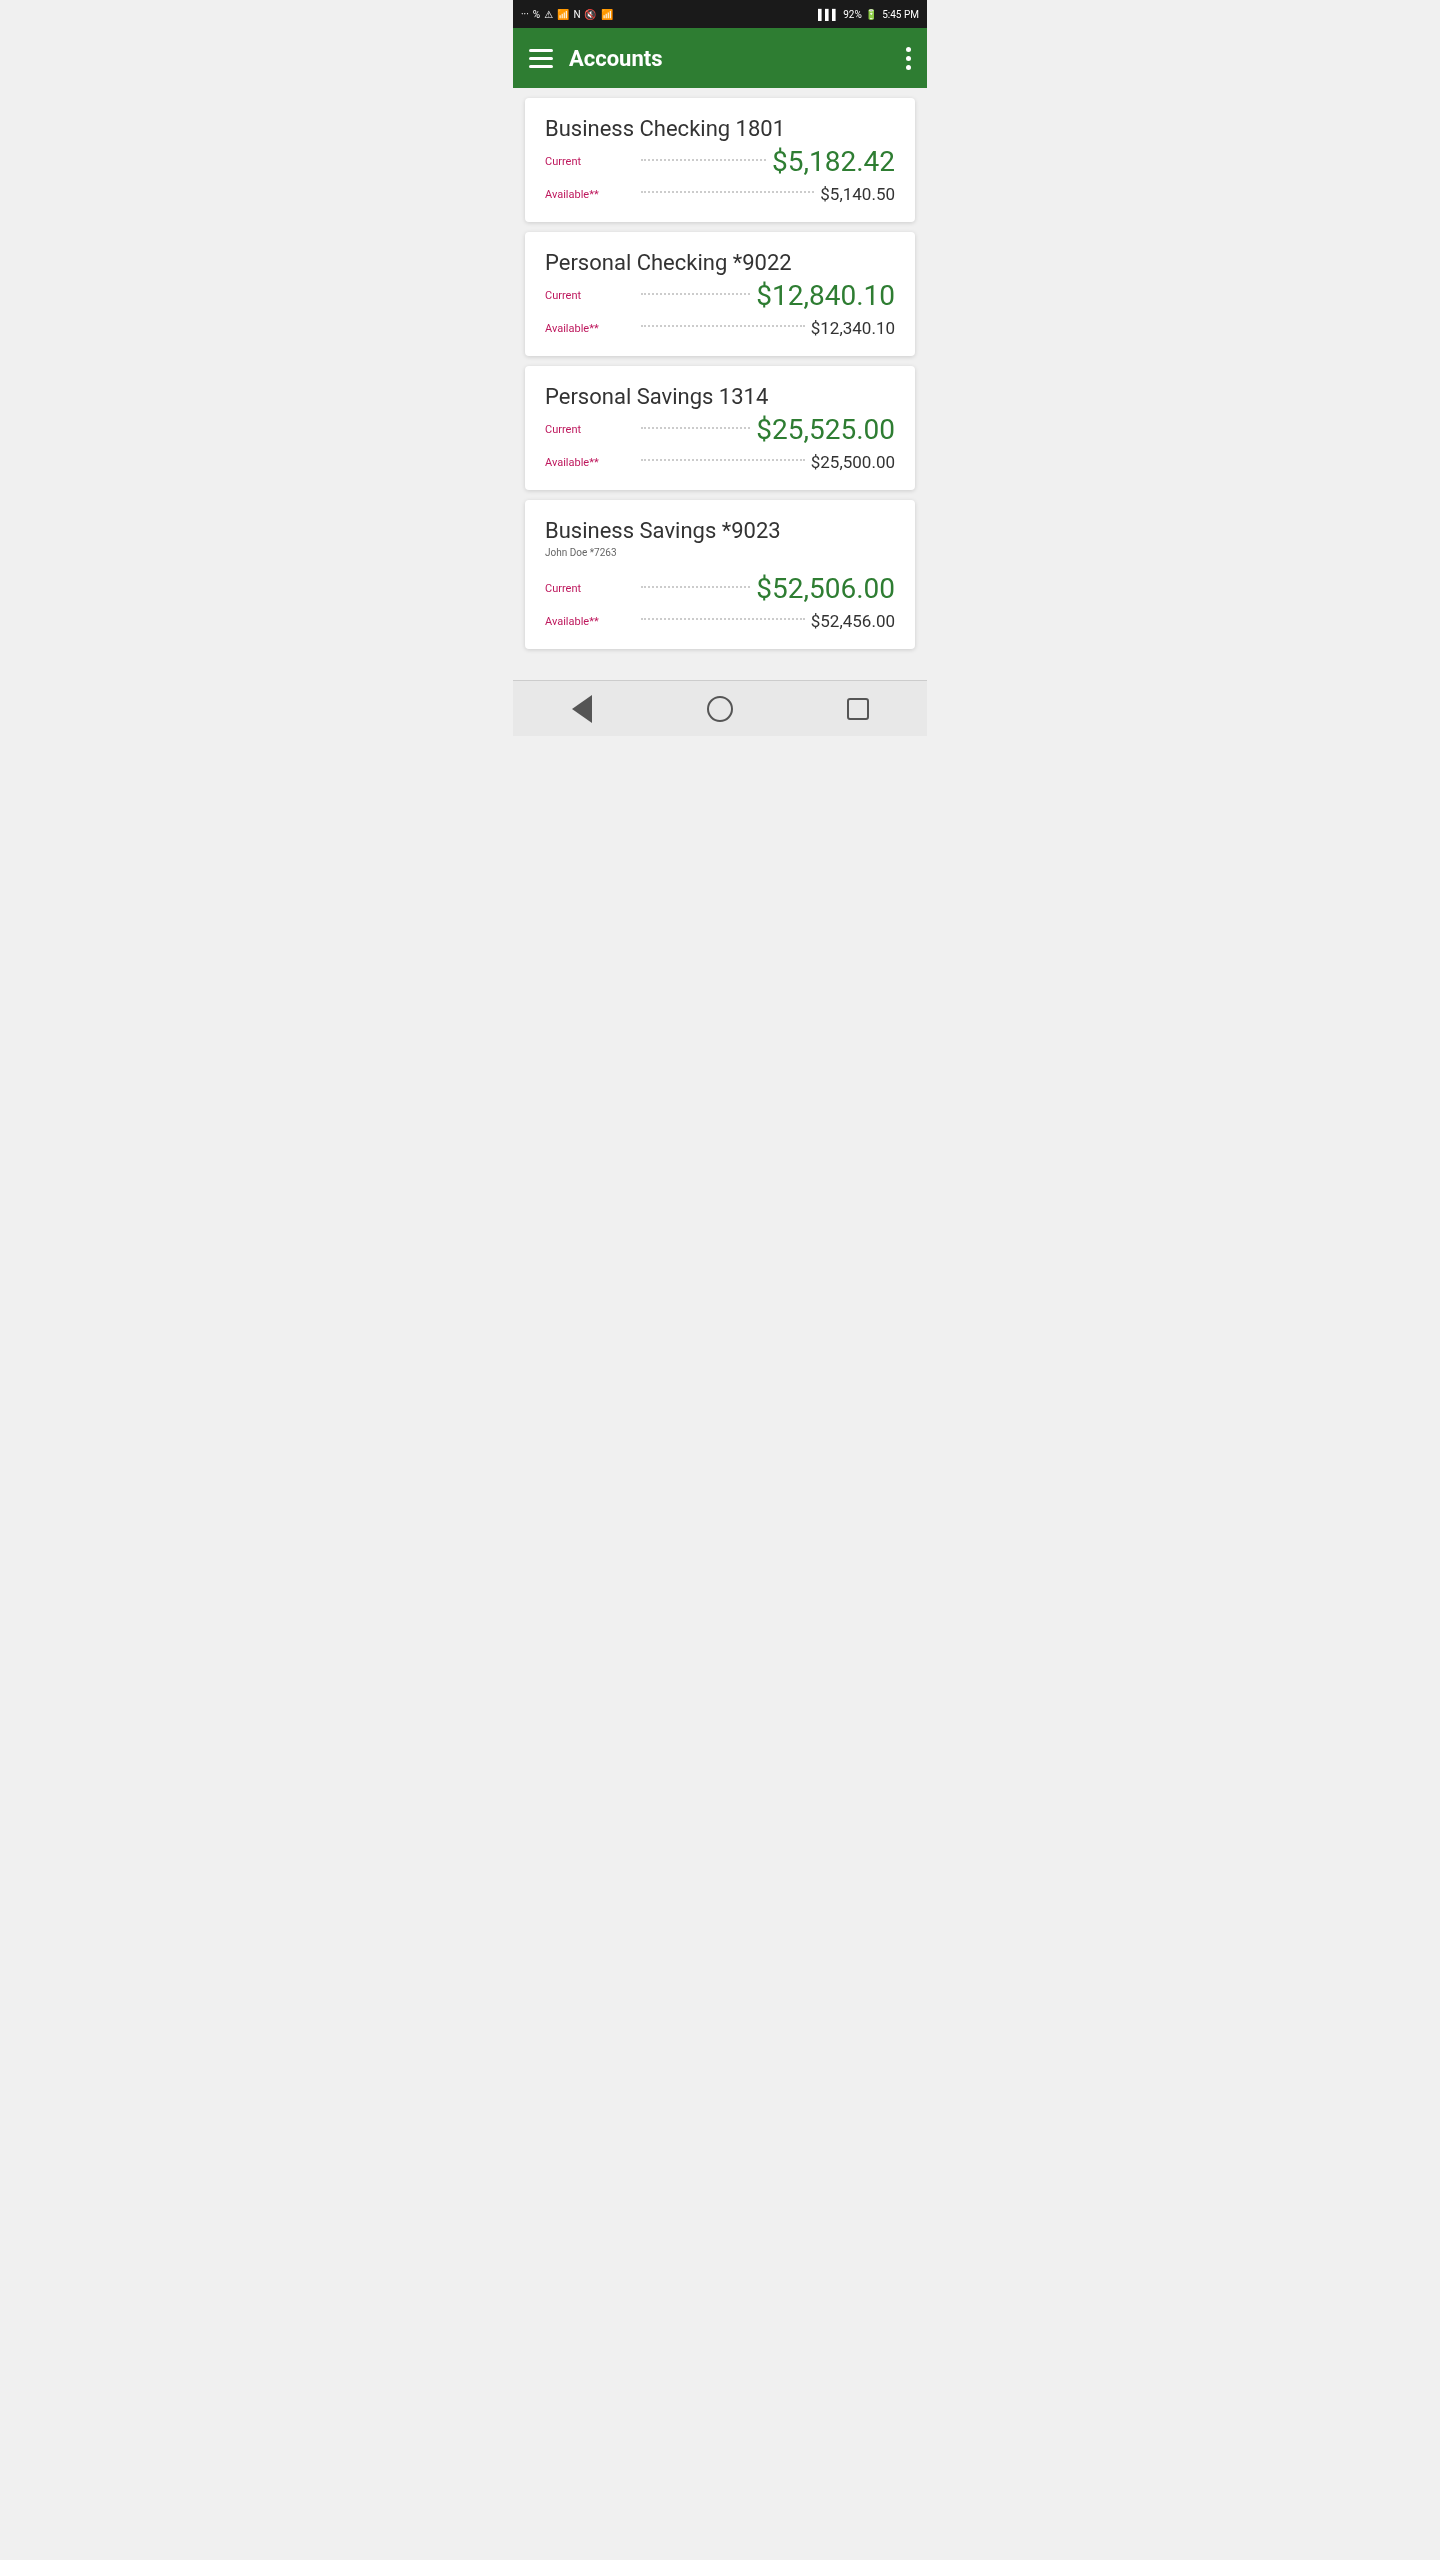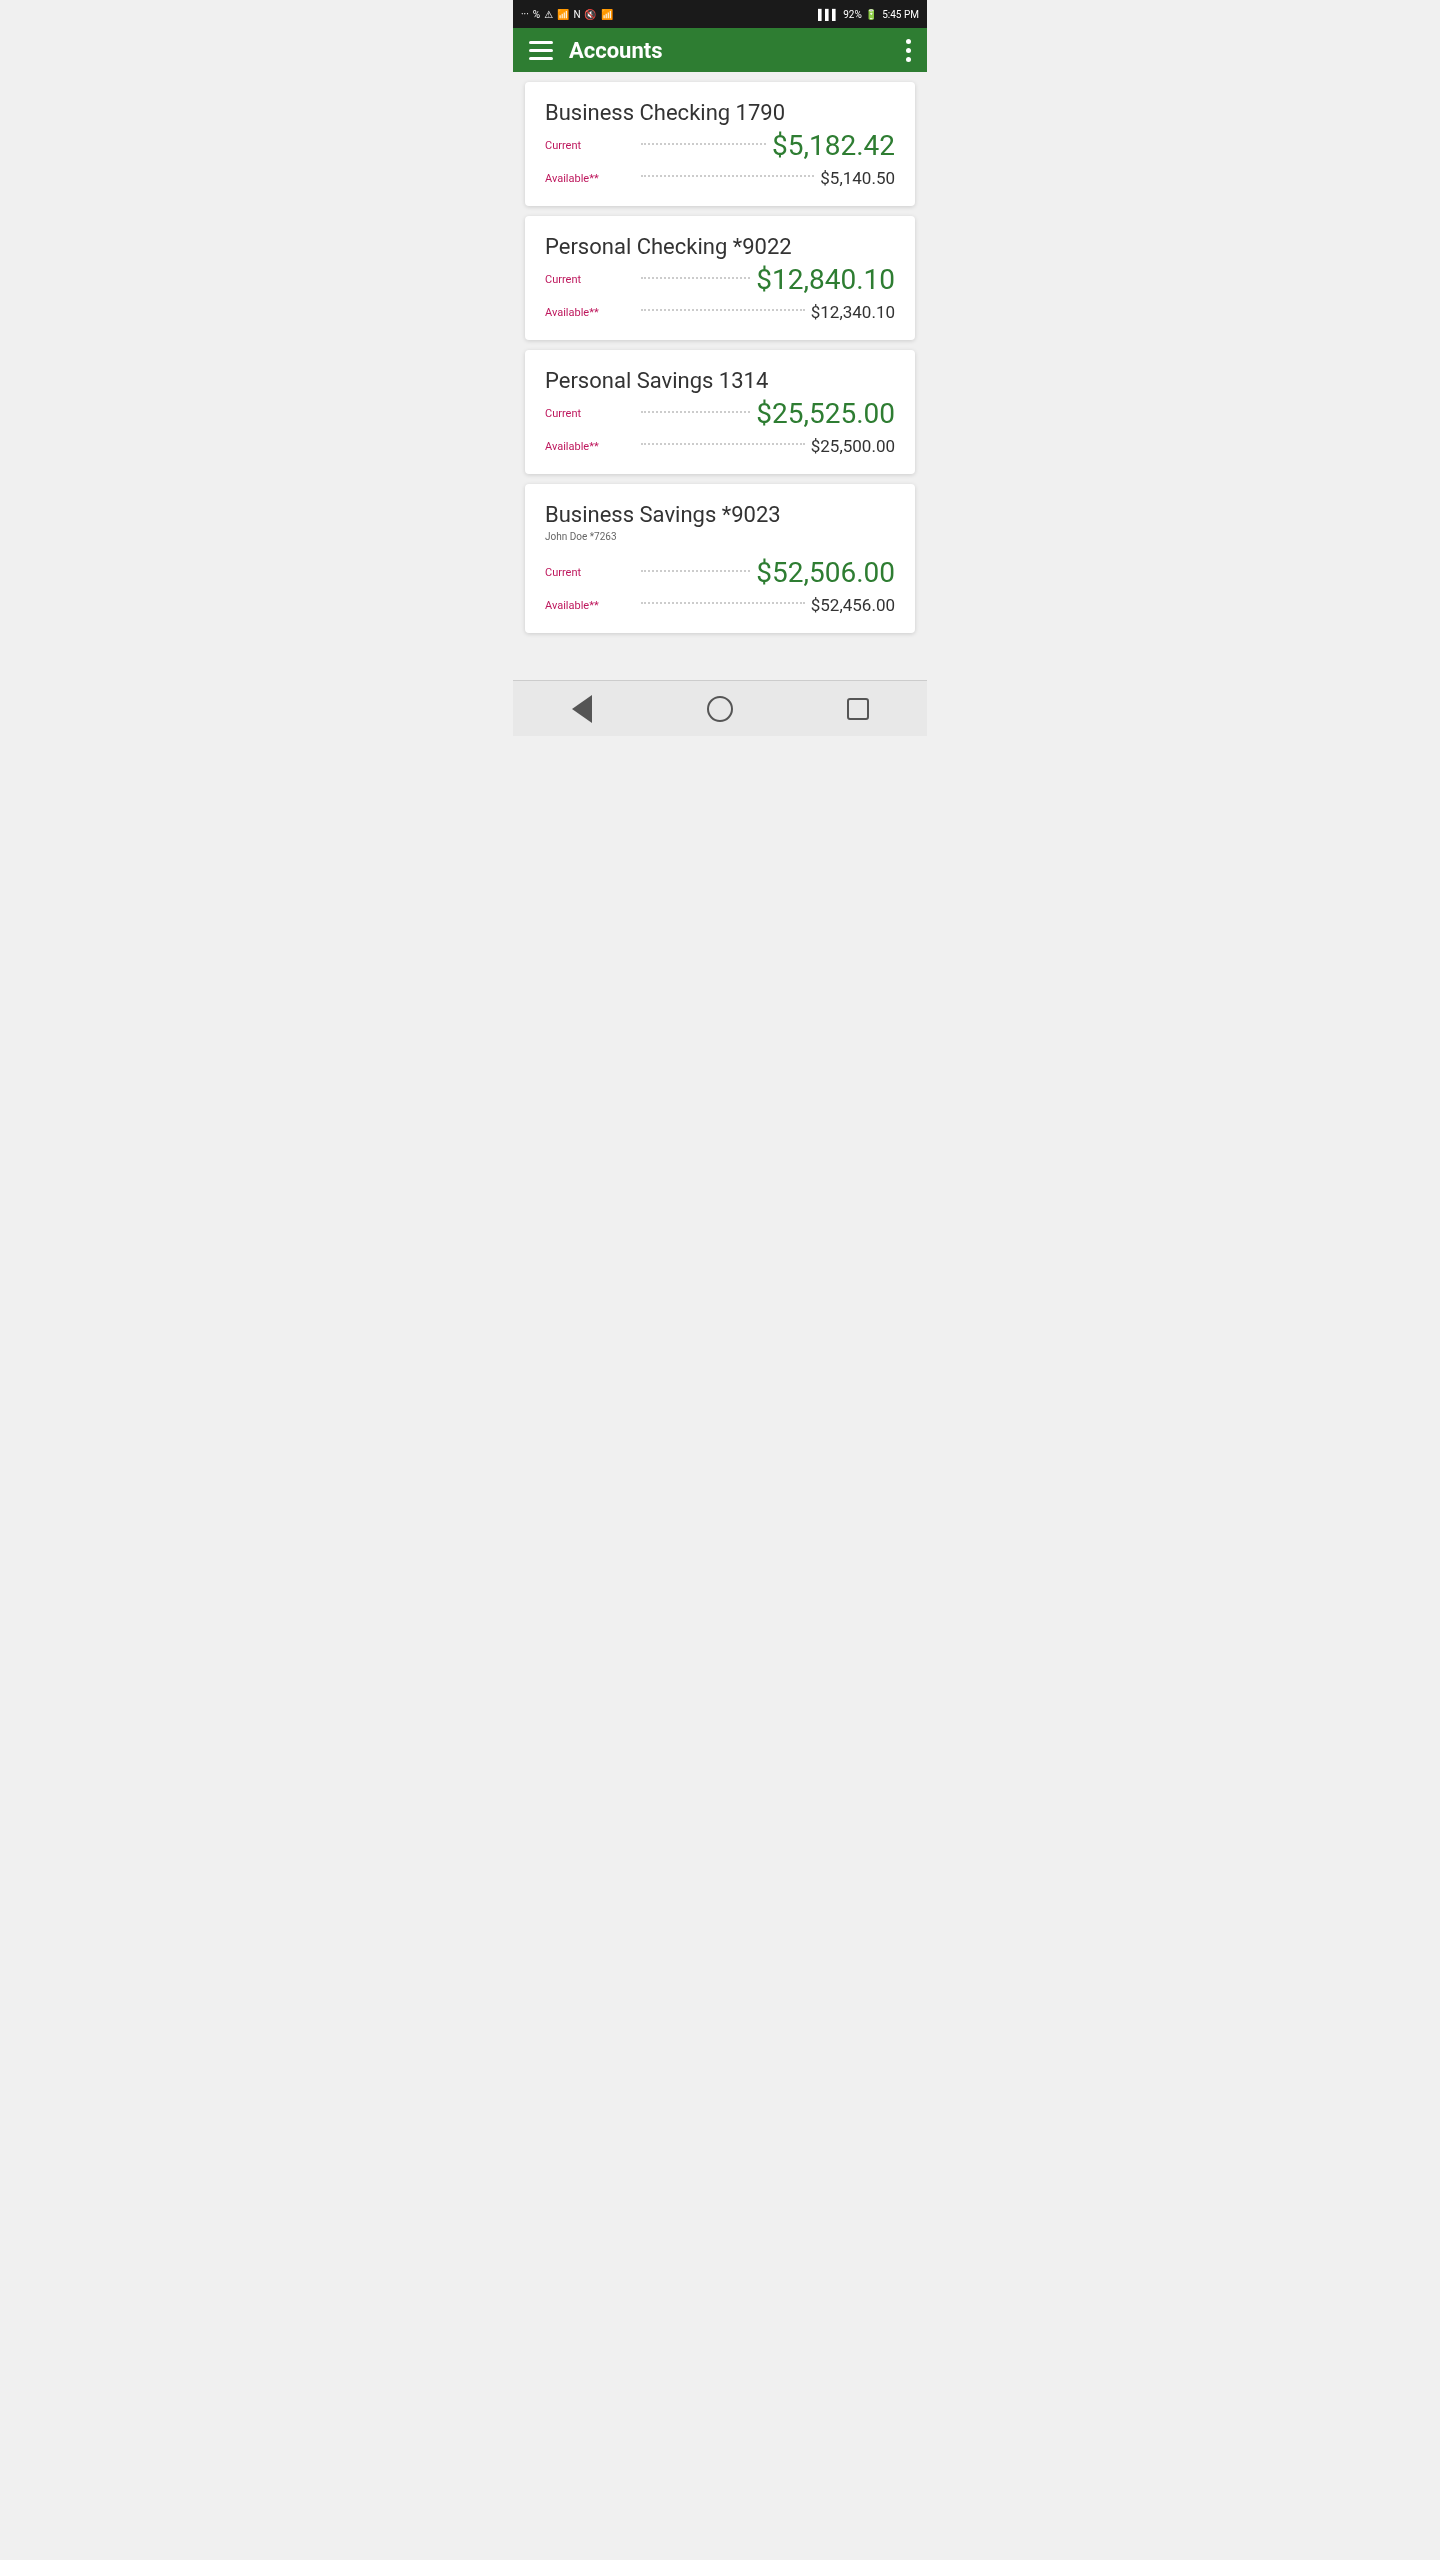--- a/index.html
+++ b/index.html
@@ -44,21 +44,21 @@
     }
 
     .status-icon {
       font-size: 10px;
       color: white;
     }
 
     
     .header {
       background: #2e7d32;
-      height: 44px;
+      height: 60px;
       display: flex;
       align-items: center;
       justify-content: space-between;
       padding: 0 16px;
     }
 
     .header-menu-icon {
       cursor: pointer;
       display: flex;
       flex-direction: column;
@@ -243,21 +243,21 @@
   <span class="header-title">Accounts</span>
   <div class="header-more-icon">
     <div class="dot"></div>
     <div class="dot"></div>
     <div class="dot"></div>
   </div>
 </div>
 
 <div class="content">
 <div class="account-card">
-      <div class="account-name">Business Checking 1790</div>
+      <div class="account-name">Business Checking 1801</div>
 
       <div class="account-balances">
         <div class="balance-row">
           <span class="balance-label">Current</span>
           <span class="balance-dots"></span>
           <span class="balance-amount current">$5,182.42</span>
         </div>
         <div class="balance-row">
           <span class="balance-label">Available**</span>
           <span class="balance-dots"></span>

